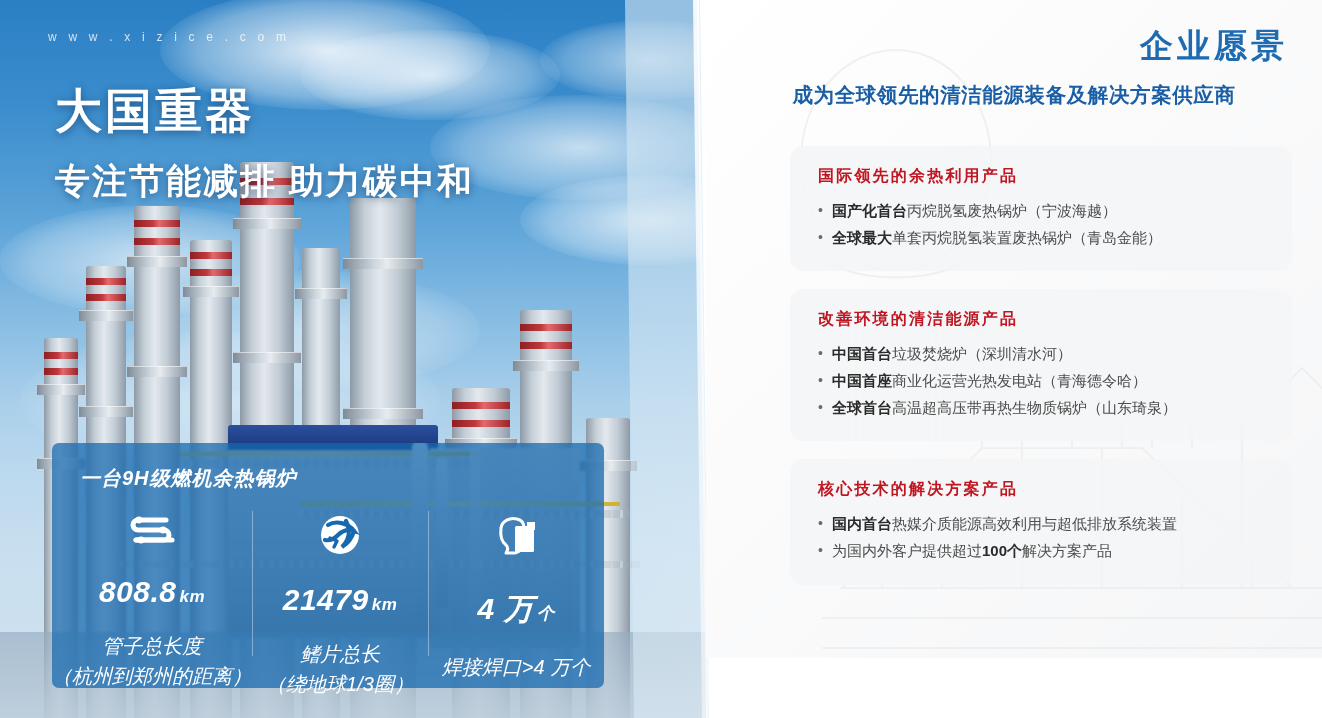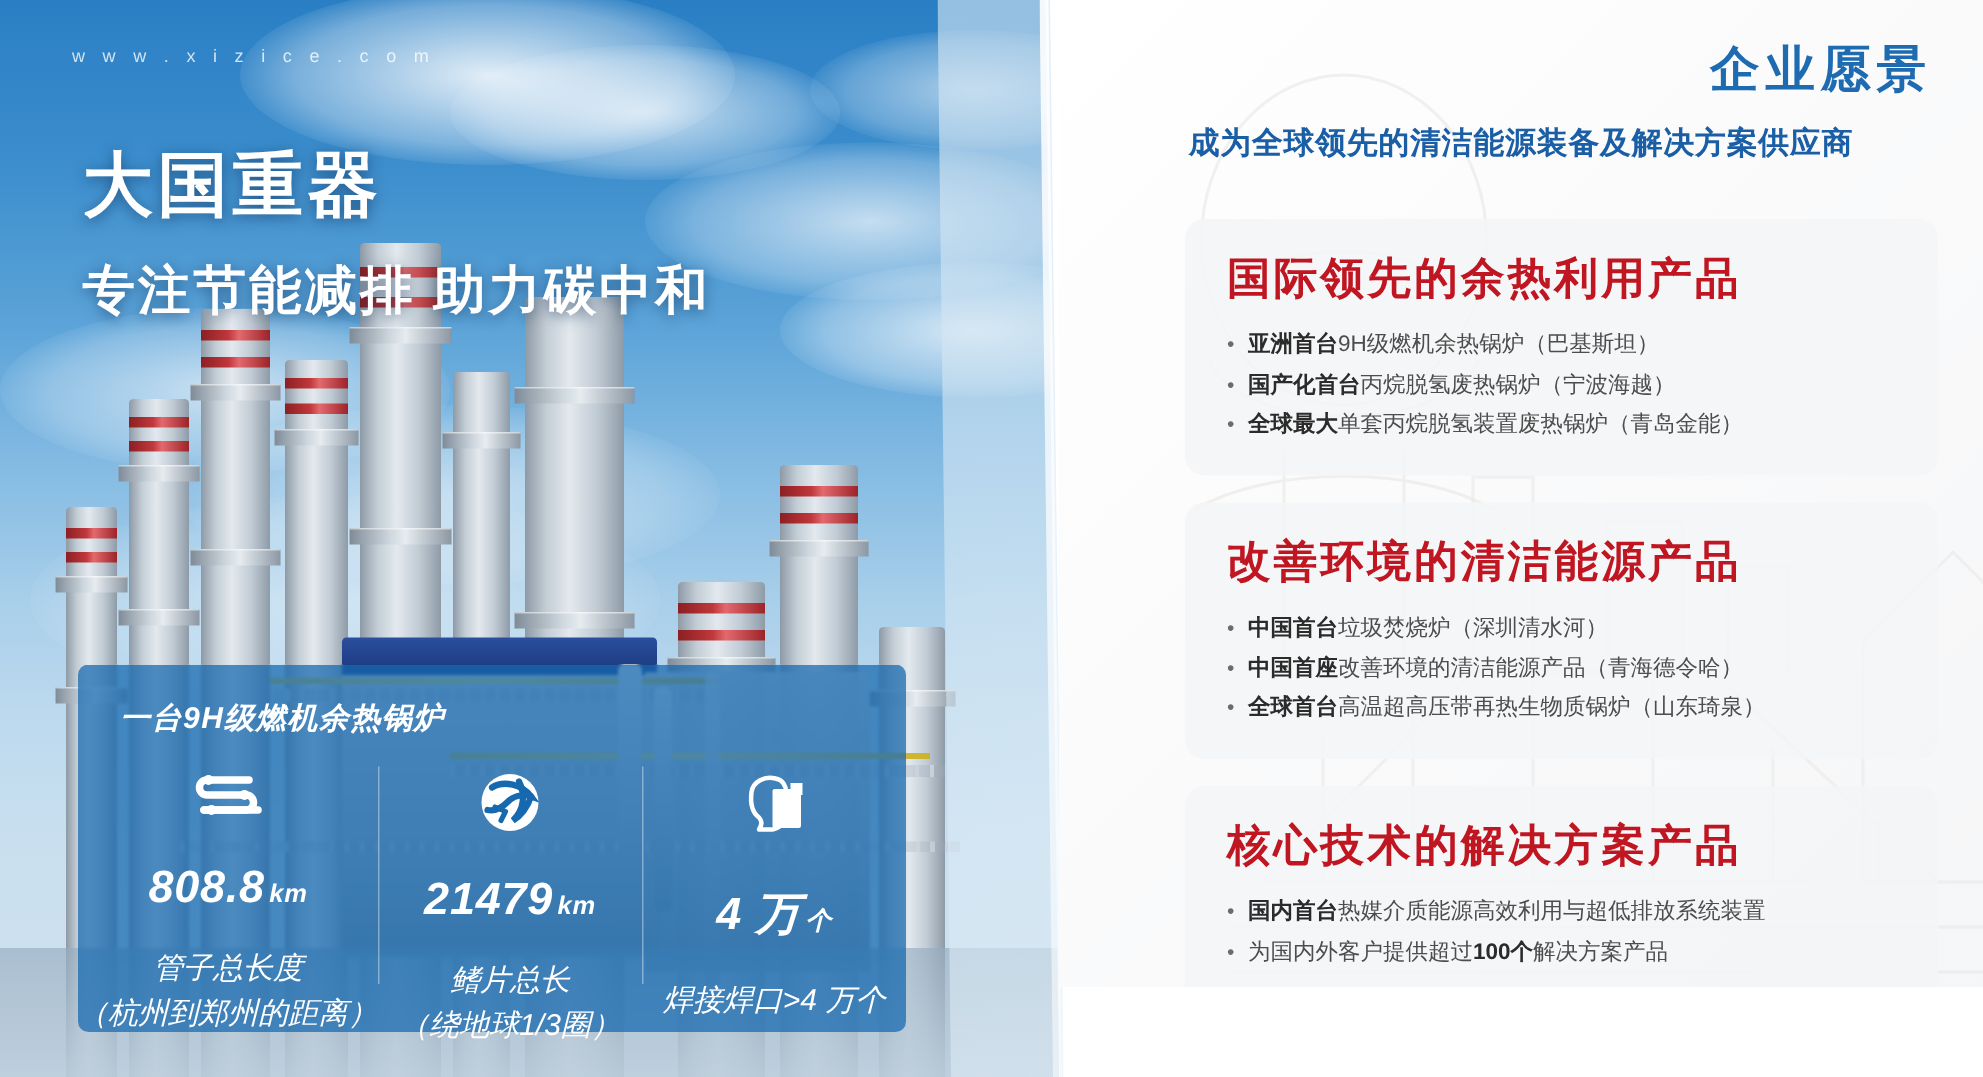--- a/index.html
+++ b/index.html
@@ -90,21 +90,21 @@
     position: absolute; height: 4px;
     background: linear-gradient(90deg,#d8c23b,#f0dd6a,#cbb32f);
   }
   .pipe {
     position: absolute;
     background: linear-gradient(180deg,#e4eaee,#b9c4cd 55%,#93a0ab);
     border-radius: 4px;
   }
 
   
-  .hl-wrap { position: absolute; left: 55px; top: 95px; }
+  .hl-wrap { position: absolute; left: 55px; top: 83px; }
   .hl1 {
     font-size: 47px; font-weight: 700; color: #ffffff; letter-spacing: 3px;
     text-shadow: 0 2px 9px rgba(10,40,80,.55);
     line-height: 1.18;
   }
   .hl2 {
     margin-top: 20px;
     font-size: 35px; font-weight: 700; color: #ffffff; letter-spacing: 2px;
     text-shadow: 0 2px 9px rgba(10,40,80,.55);
   }
@@ -207,21 +207,21 @@
 
   .cards { position: absolute; left: 0; top: 146px; width: 616px; }
   .card {
     position: relative;
     margin: 0 30px 18px 84px;
     background: rgba(244,245,246,.88);
     border-radius: 13px;
     padding: 20px 22px 20px 28px;
   }
   .card-title {
-    font-size: 29px; font-weight: 700; letter-spacing: 2.2px;
+    font-size: 16px; font-weight: 700; letter-spacing: 2.2px;
     color: #c01622; margin-bottom: 11px;
   }
   .bullet {
     position: relative;
     font-size: 15px; line-height: 1.78;
     color: #4d4d4d; padding-left: 14px; white-space: nowrap;
   }
   .bullet::before {
     content: "•"; position: absolute; left: 0; top: 0;
     color: #6b6b6b; font-size: 14px;
@@ -419,37 +419,34 @@
     <div class="rp-head">
       <div class="rp-title">企业愿景</div>
       <div class="rp-sub">成为全球领先的清洁能源装备及解决方案供应商</div>
     </div>
 
     <div class="cards">
 
       <div class="card">
         <div class="card-title">国际领先的余热利用产品</div>
         <div class="bullet">
-          <b>亚洲首台</b><span>9H级燃机余热锅炉（巴基斯坦）</span>
-        </div>
-        <div class="bullet">
           <b>国产化首台</b><span>丙烷脱氢废热锅炉（宁波海越）</span>
         </div>
         <div class="bullet">
           <b>全球最大</b><span>单套丙烷脱氢装置废热锅炉（青岛金能）</span>
         </div>
       </div>
 
       <div class="card">
         <div class="card-title">改善环境的清洁能源产品</div>
         <div class="bullet">
           <b>中国首台</b><span>垃圾焚烧炉（深圳清水河）</span>
         </div>
         <div class="bullet">
-          <b>中国首座</b><span>改善环境的清洁能源产品（青海德令哈）</span>
+          <b>中国首座</b><span>商业化运营光热发电站（青海德令哈）</span>
         </div>
         <div class="bullet">
           <b>全球首台</b><span>高温超高压带再热生物质锅炉（山东琦泉）</span>
         </div>
       </div>
 
       <div class="card">
         <div class="card-title">核心技术的解决方案产品</div>
         <div class="bullet">
           <b>国内首台</b><span>热媒介质能源高效利用与超低排放系统装置</span>

